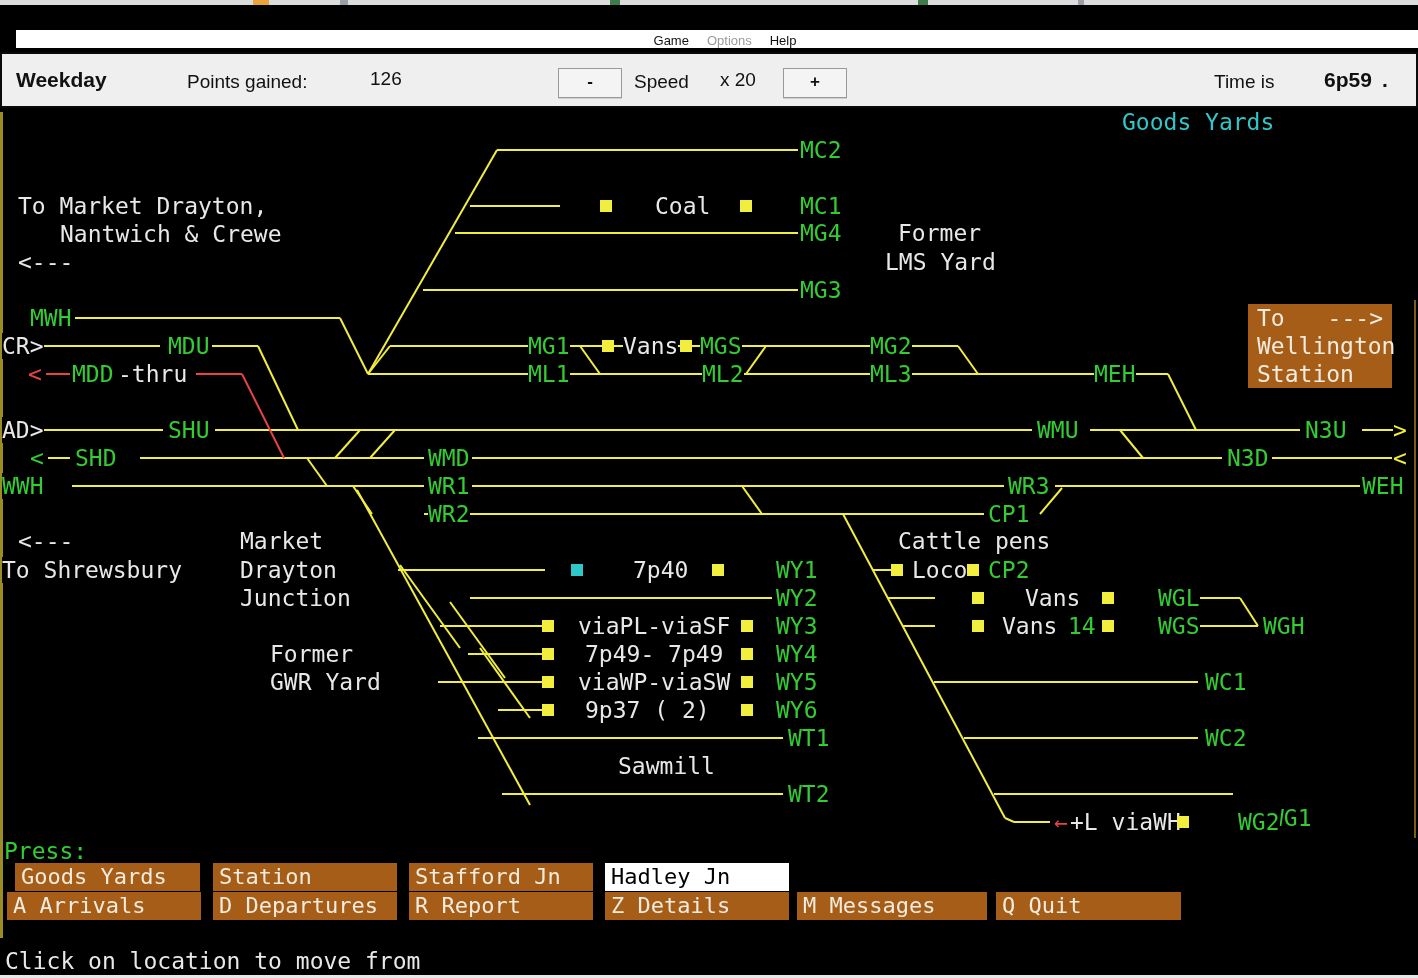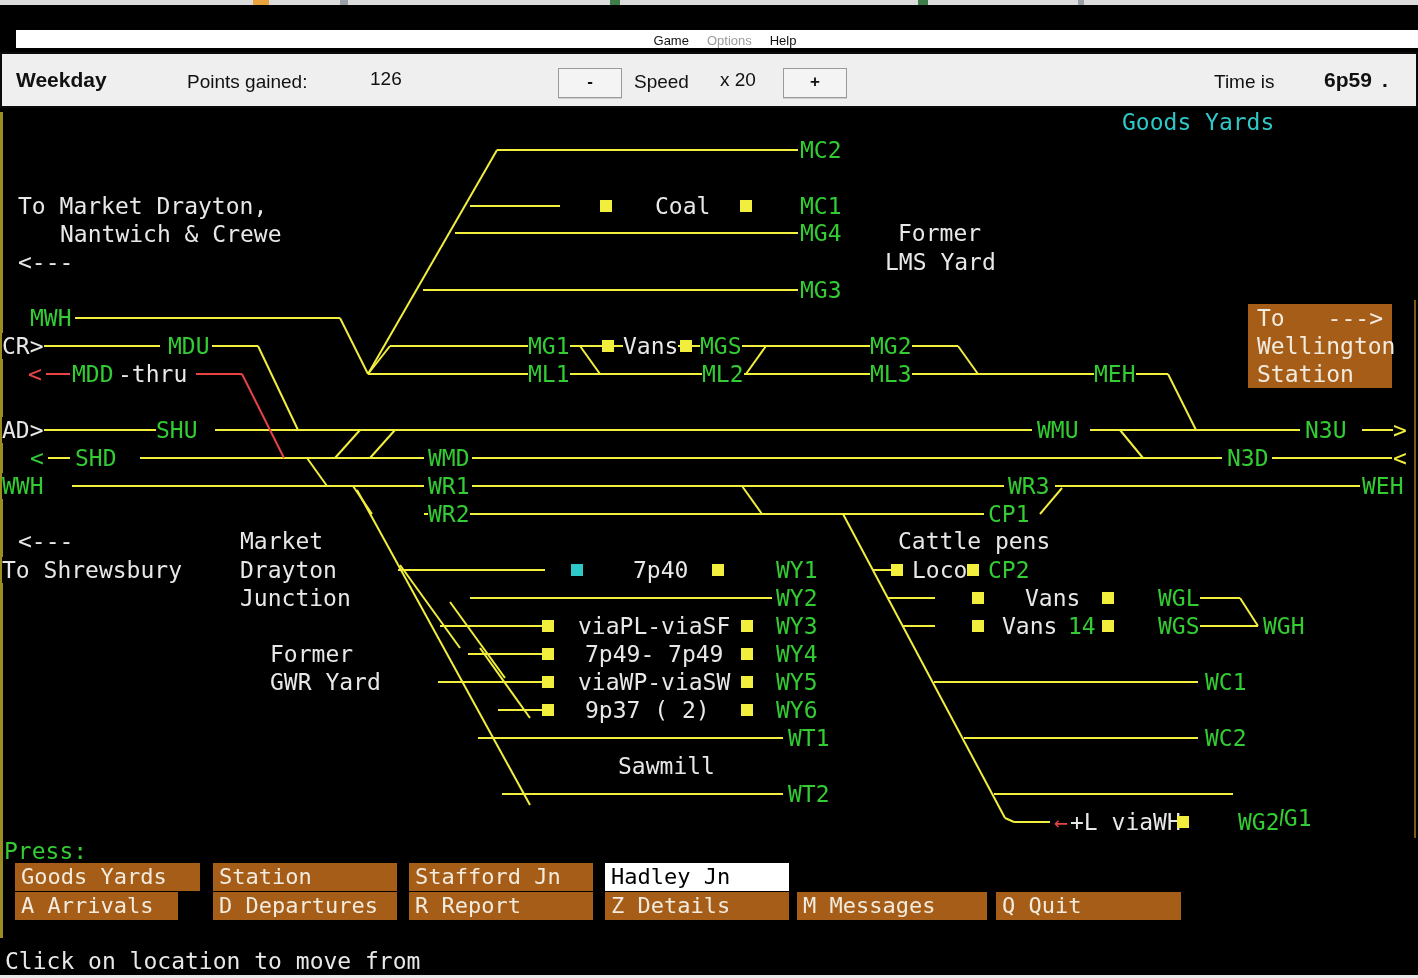--- a/index.html
+++ b/index.html
@@ -163,21 +163,21 @@
       <div class="map-label w" style="left: 18px; top: 193px;">To Market Drayton,</div>
       <div class="map-label w" style="left: 60px; top: 221px;">Nantwich &amp; Crewe</div>
       <div class="map-label w" style="left: 18px; top: 249px;">&lt;---</div>
       <div class="map-label g" style="left: 30px; top: 305px;">MWH</div>
       <div class="map-label w" style="left: 2px; top: 333px;">CR&gt;</div>
       <div class="map-label g" style="left: 168px; top: 333px;">MDU</div>
       <div class="map-label r" style="left: 28px; top: 361px;">&lt;</div>
       <div class="map-label g" style="left: 72px; top: 361px;">MDD</div>
       <div class="map-label w" style="left: 118px; top: 361px;">-thru</div>
       <div class="map-label w" style="left: 2px; top: 417px;">AD&gt;</div>
-      <div class="map-label g" style="left: 156px; top: 417px; text-align: center;">SHU</div>
+      <div class="map-label g" style="left: 168px; top: 417px; text-align: center;">SHU</div>
       <div class="map-label g" style="left: 30px; top: 445px;">&lt;</div>
       <div class="map-label g" style="left: 75px; top: 445px;">SHD</div>
       <div class="map-label g" style="left: 2px; top: 473px;">WWH</div>
       <div class="map-label g" style="left: 800px; top: 137px;">MC2</div>
       <div class="map-label w" style="left: 655px; top: 193px;">Coal</div>
       <div class="map-label g" style="left: 800px; top: 193px;">MC1</div>
       <div class="map-label g" style="left: 800px; top: 220px;">MG4</div>
       <div class="map-label g" style="left: 800px; top: 277px;">MG3</div>
       <div class="map-label w" style="left: 898px; top: 220px;">Former</div>
       <div class="map-label w" style="left: 885px; top: 249px;">LMS Yard</div>
@@ -271,21 +271,21 @@
   </div>
 
   <div class="press-label">Press:</div>
   <div id="btn-row1">
       <div class="press-btn" style="left: 15px; top: 863px; width: 185px;">Goods Yards</div>
       <div class="press-btn" style="left: 213px; top: 863px; width: 184px;">Station</div>
       <div class="press-btn" style="left: 409px; top: 863px; width: 184px;">Stafford Jn</div>
       <div class="press-btn active" style="left: 605px; top: 863px; width: 184px;">Hadley Jn</div>
     </div>
   <div id="btn-row2">
-      <div class="press-btn" style="left: 15px; top: 892px; width: 163px;">A Arrivals</div>
+      <div class="press-btn" style="left: 7px; top: 892px; width: 194px;">A Arrivals</div>
       <div class="press-btn" style="left: 213px; top: 892px; width: 184px;">D Departures</div>
       <div class="press-btn" style="left: 409px; top: 892px; width: 184px;">R Report</div>
       <div class="press-btn" style="left: 605px; top: 892px; width: 184px;">Z Details</div>
       <div class="press-btn" style="left: 797px; top: 892px; width: 190px;">M Messages</div>
       <div class="press-btn" style="left: 996px; top: 892px; width: 185px;">Q Quit</div>
     </div>
 
   <div class="bottom-status">Click on location to move from</div>
 
   <div class="bottom-line"></div>

